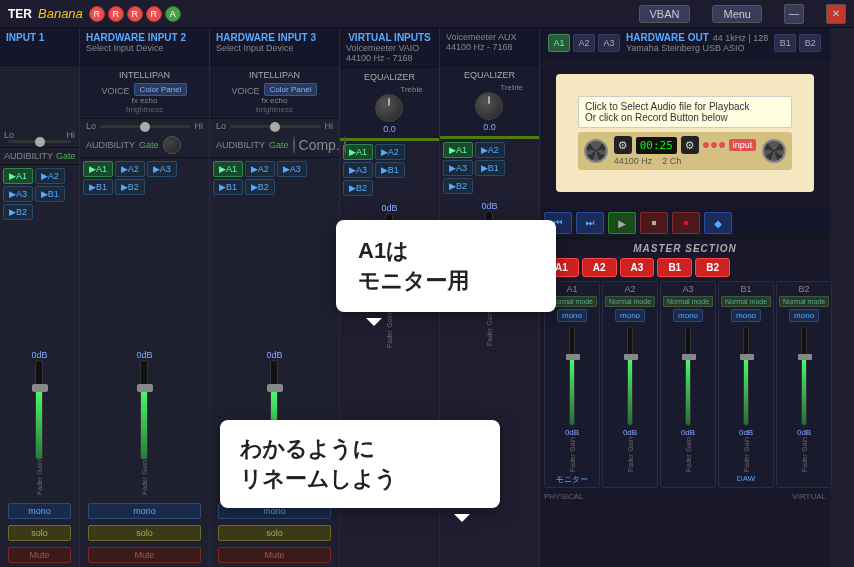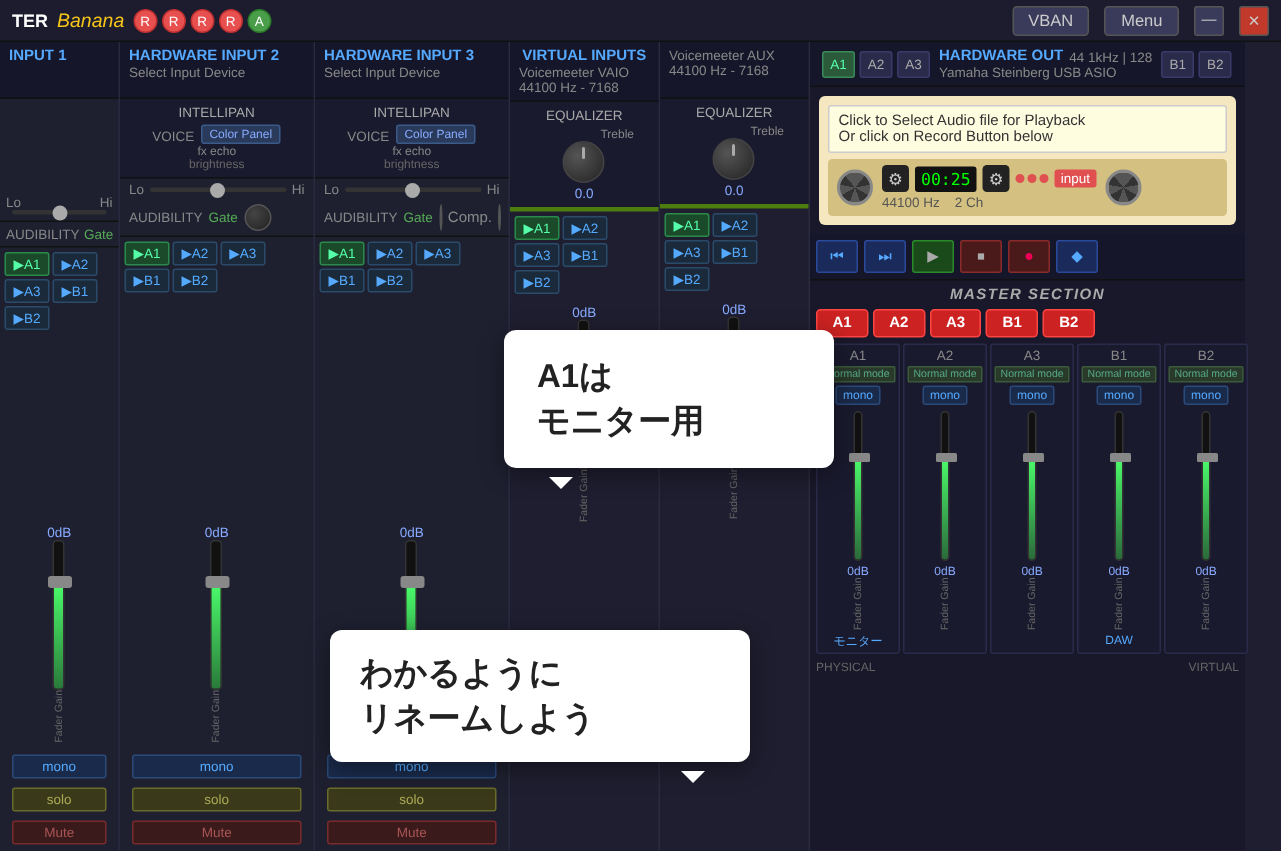--- a/index.html
+++ b/index.html
@@ -54,21 +54,22 @@
       font-size: 9px;
       color: #fff;
       cursor: pointer;
     }
     .radio-btn-a {
       background: #4a9e4a;
       border-color: #2a7a2a;
     }
     .title-bar-right {
       display: flex;
-      gap: 10px;
+      align-items: center;
+      gap: 22px;
     }
     .vban-btn, .menu-btn {
       background: #3a3a5a;
       border: 1px solid #555;
       color: #ccc;
       padding: 2px 10px;
       border-radius: 3px;
       cursor: pointer;
       font-size: 11px;
     }
@@ -244,21 +245,21 @@
     .audibility-section {
       padding: 3px 6px;
       display: flex;
       align-items: center;
       gap: 4px;
       font-size: 9px;
       color: #888;
       border-bottom: 1px solid #111;
     }
     .gate-label { color: #5a5; font-size: 9px; }
-    .comp-label { color: #888; font-size: 10px; }
+    .comp-label { color: #888; font-size: 14px; }
     .small-knob {
       width: 18px;
       height: 18px;
       border-radius: 50%;
       background: radial-gradient(circle at 35% 35%, #444, #222);
       border: 1px solid #555;
       cursor: pointer;
     }
     .route-btn {
       background: #1a2a3a;
@@ -877,21 +878,21 @@
             <span class="hw-out-info">44 1kHz | 128</span>
           </div>
           <span class="hw-out-info">Yamaha Steinberg USB ASIO</span>
         </div>
         <div class="abx-buttons">
           <div class="abx-btn">B1</div>
           <div class="abx-btn">B2</div>
         </div>
       </div>
 
-      <div style="background:#f5e8c0; margin:6px; border-radius:4px; padding:6px;">
+      <div style="background:#f5e8c0; margin:16px; border-radius:4px; padding:22px;">
         <div style="background:#fffde0; border:1px solid #ccc; padding:4px 6px; font-size:10px; color:#333; border-radius:2px; margin-bottom:4px;">
           <div>Click to Select Audio file for Playback</div>
           <div>Or click on Record Button below</div>
         </div>
         <div style="display:flex; align-items:center; background:#d4c080; border-radius:3px; padding:4px 6px; gap:6px;">
           <div style="width:24px; height:24px; border-radius:50%; background:conic-gradient(#555 0deg 40deg, #333 40deg 80deg, #555 80deg 120deg, #333 120deg 160deg, #555 160deg 200deg, #333 200deg 240deg, #555 240deg 280deg, #333 280deg 320deg, #555 320deg 360deg); border:2px solid #888;"></div>
           <div style="display:flex; flex-direction:column; gap:2px;">
             <div style="display:flex; gap:4px; align-items:center;">
               <div style="width:18px; height:18px; border-radius:3px; background:#222; display:flex; align-items:center; justify-content:center; cursor:pointer;">⚙</div>
               <span style="font-family:monospace; font-size:11px; color:#0f0; background:#111; padding:2px 4px; border-radius:2px;">00:25</span>

